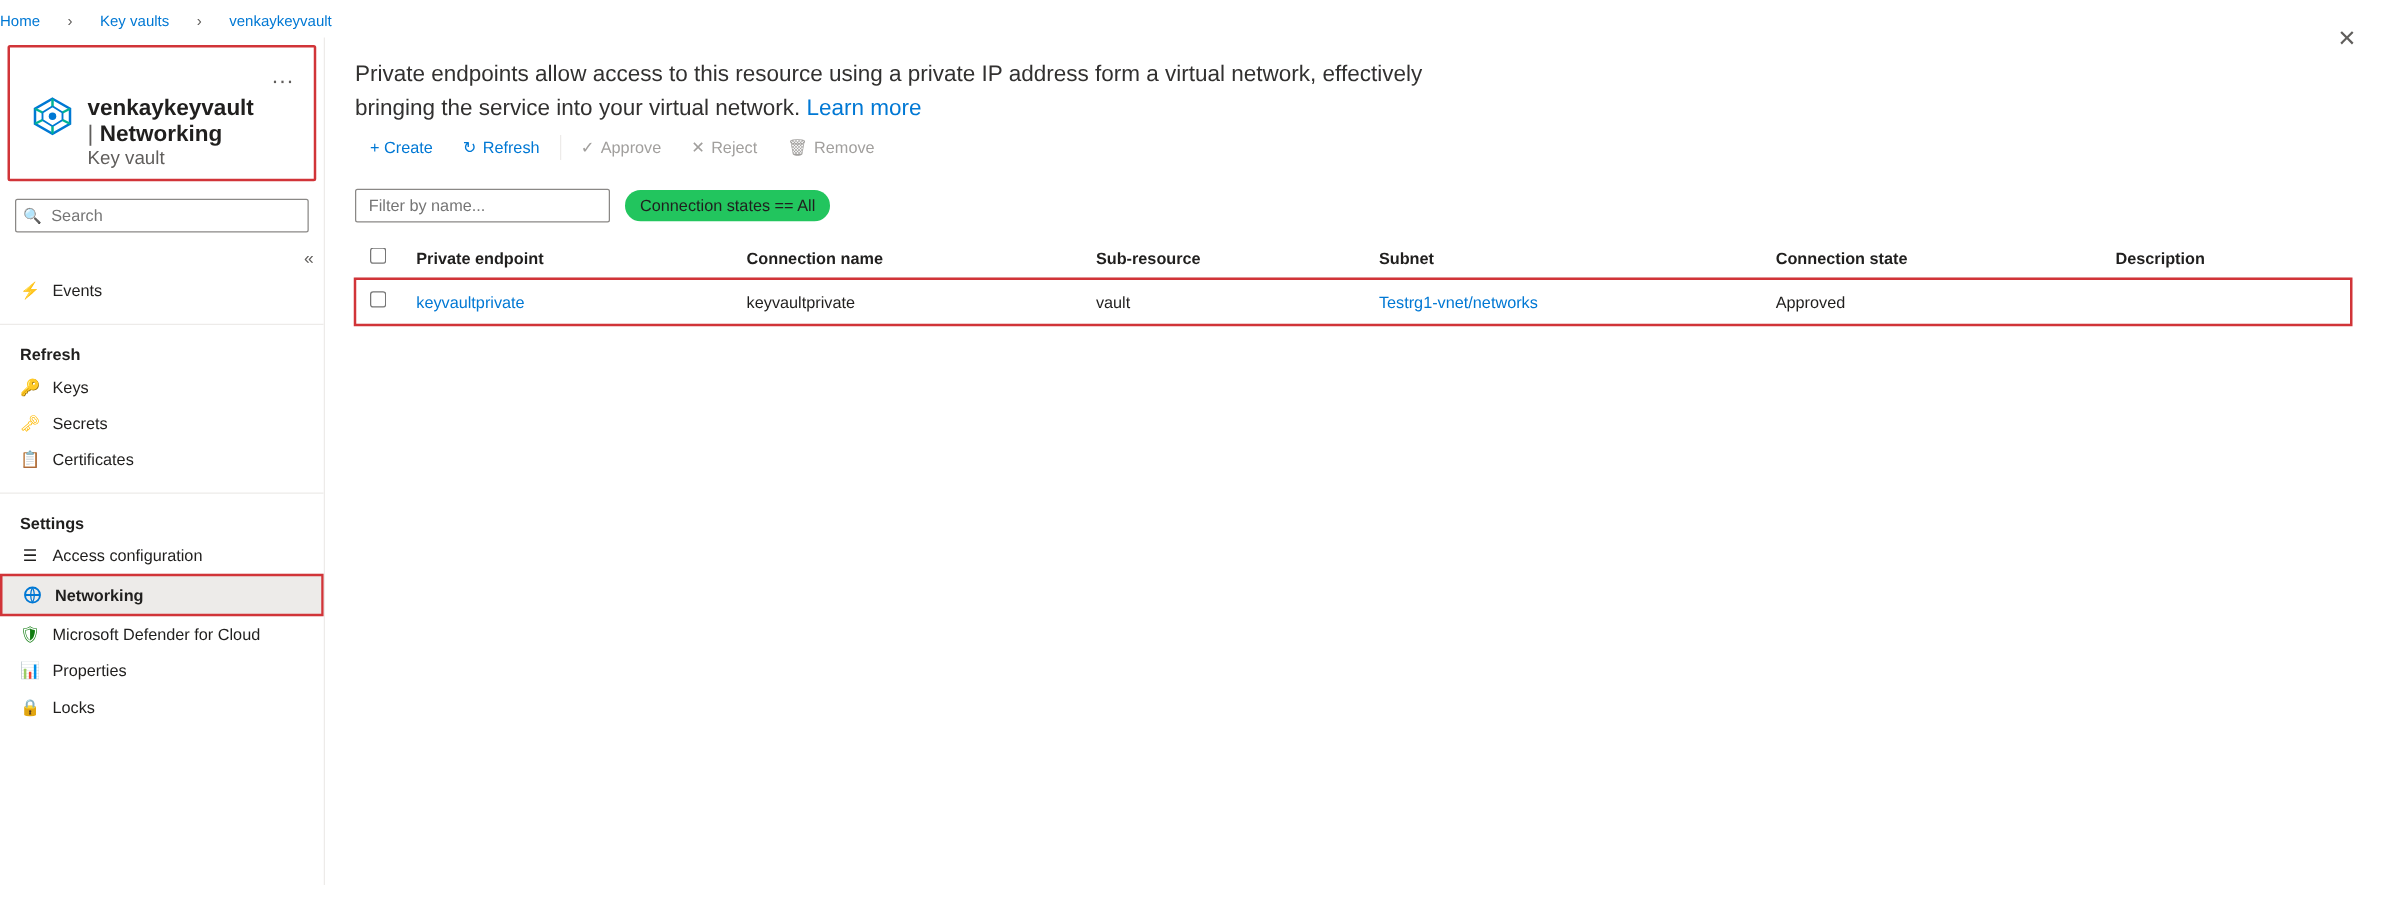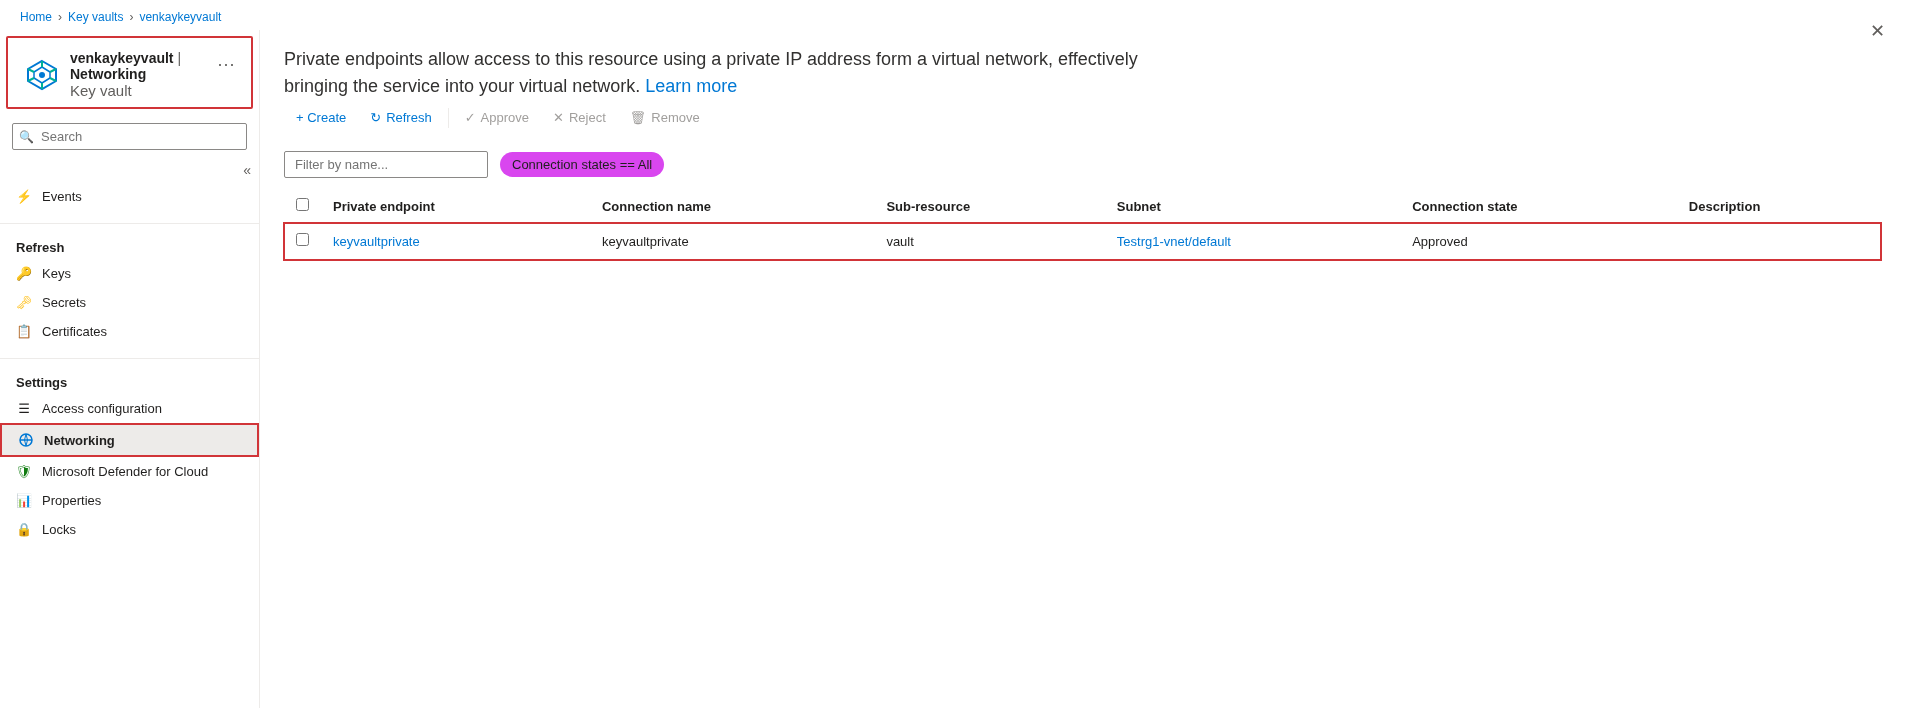--- a/index.html
+++ b/index.html
@@ -1,30 +1,30 @@
 <!DOCTYPE html>
 <html><head>
   <meta charset="utf-8">
   <style>
     * { box-sizing: border-box; margin: 0; padding: 0; }
     body { font-family: 'Segoe UI', Arial, sans-serif; font-size: 13px; color: #333; background: #fff; overflow: hidden; }
 
-    .breadcrumb { display: flex; align-items: center; gap: 6px; padding: 10px 20px 6px; font-size: 12px; color: #0078d4; text-align: right; }
+    .breadcrumb { display: flex; align-items: center; gap: 22px; padding: 10px 0 6px; font-size: 12px; color: #0078d4; text-align: right; }
     .breadcrumb span { color: #605e5c; }
     .breadcrumb a { color: #0078d4; text-decoration: none; }
 
     .layout { display: flex; height: calc(100vh - 40px); }
 
     
     .sidebar { width: 260px; min-width: 260px; border-right: 1px solid #edebe9; display: flex; flex-direction: column; overflow-y: auto; }
 
     .sidebar-header { padding: 12px 16px 8px; display: flex; align-items: center; gap: 10px; border: 2px solid #d13438; margin: 6px; border-radius: 2px; }
     .sidebar-header-icon { width: 36px; height: 36px; display: flex; align-items: center; justify-content: center; }
     .sidebar-header-text { }
-    .sidebar-header-title { font-size: 14px; font-weight: 600; color: #201f1e; }
+    .sidebar-header-title { font-size: 18px; font-weight: 600; color: #201f1e; margin-top: 26px; }
     .sidebar-header-subtitle { font-size: 15px; color: #605e5c; }
     .sidebar-more { margin-left: auto; color: #605e5c; font-size: 18px; cursor: pointer; align-self: flex-start; padding-top: 4px; }
 
     .sidebar-search { padding: 8px 12px; }
     .sidebar-search input { width: 100%; padding: 5px 8px 5px 28px; border: 1px solid #8a8886; border-radius: 2px; font-size: 13px; background: #fff; }
     .sidebar-search-wrap { position: relative; }
     .sidebar-search-wrap .search-icon-inner { position: absolute; left: 7px; top: 50%; transform: translateY(-50%); color: #605e5c; font-size: 12px; }
 
     .sidebar-collapse-btn { display: flex; align-items: center; justify-content: flex-end; padding: 4px 8px; }
     .sidebar-collapse-btn button { background: none; border: none; cursor: pointer; color: #605e5c; font-size: 14px; }
@@ -48,21 +48,21 @@
     .description-text { font-size: 18px; color: #323130; margin-bottom: 0; line-height: 1.5; max-width: 900px; }
     .description-text a { color: #0078d4; text-decoration: none; }
 
     .toolbar { display: flex; align-items: center; gap: 0; margin-bottom: 16px; padding: 4px 0; }
     .toolbar-btn { display: flex; align-items: center; gap: 5px; padding: 6px 12px; background: none; border: none; cursor: pointer; color: #0078d4; font-size: 13px; border-radius: 2px; }
     .toolbar-btn.disabled { color: #a19f9d; cursor: default; }
     .toolbar-divider { width: 1px; height: 20px; background: #edebe9; margin: 0 4px; }
 
     .filter-row { display: flex; align-items: center; gap: 12px; margin-bottom: 12px; }
     .filter-input { padding: 5px 10px; border: 1px solid #8a8886; border-radius: 2px; font-size: 13px; width: 204px; }
-    .filter-badge { background: #d946ef; padding: 5px 12px; border-radius: 16px; font-size: 13px; color: #201f1e; white-space: nowrap; }
+    .filter-badge { background: #22c55e; padding: 5px 12px; border-radius: 16px; font-size: 13px; color: #201f1e; white-space: nowrap; }
 
     .table { width: 100%; border-collapse: collapse; }
     .table th { text-align: left; padding: 8px 12px; font-size: 13px; font-weight: 600; color: #201f1e; border-bottom: 1px solid #edebe9; white-space: nowrap; }
     .table td { padding: 10px 12px; font-size: 13px; color: #201f1e; border-bottom: 1px solid #f3f2f1; }
     .table-link { color: #0078d4; text-decoration: none; cursor: pointer; }
     .checkbox-cell { width: 30px; }
     input[type="checkbox"] { cursor: pointer; }
 
     
     .row-bordered td { position: relative; }
@@ -236,21 +236,21 @@
           <tr class="row-bordered" style="outline: 2px solid #d13438;">
             <td class="checkbox-cell">
               <input type="checkbox" style="">
             </td>
             <td>
               <a class="table-link">keyvaultprivate</a>
             </td>
             <td>keyvaultprivate</td>
             <td>vault</td>
             <td>
-              <a class="table-link">Testrg1-vnet/default</a>
+              <a class="table-link">Testrg1-vnet/networks</a>
             </td>
             <td>Approved</td>
             <td></td>
           </tr>
         </tbody>
       </table>
 
     </div>
   </div>
 </div>

